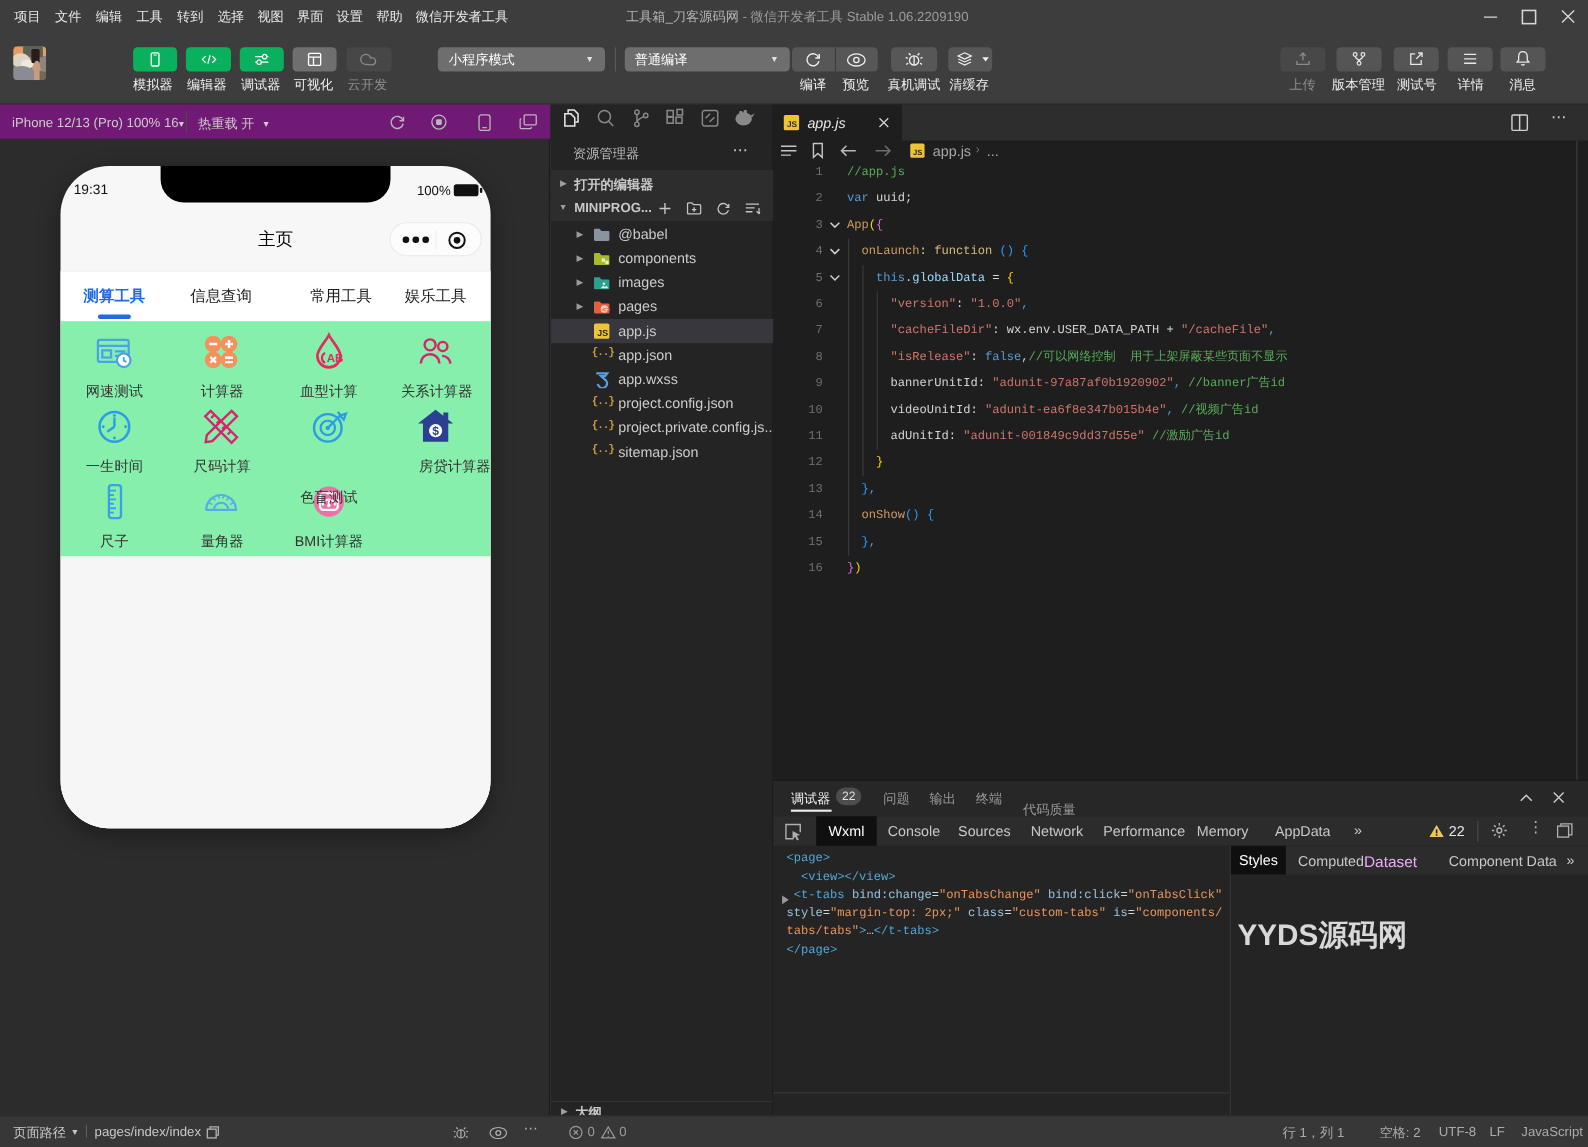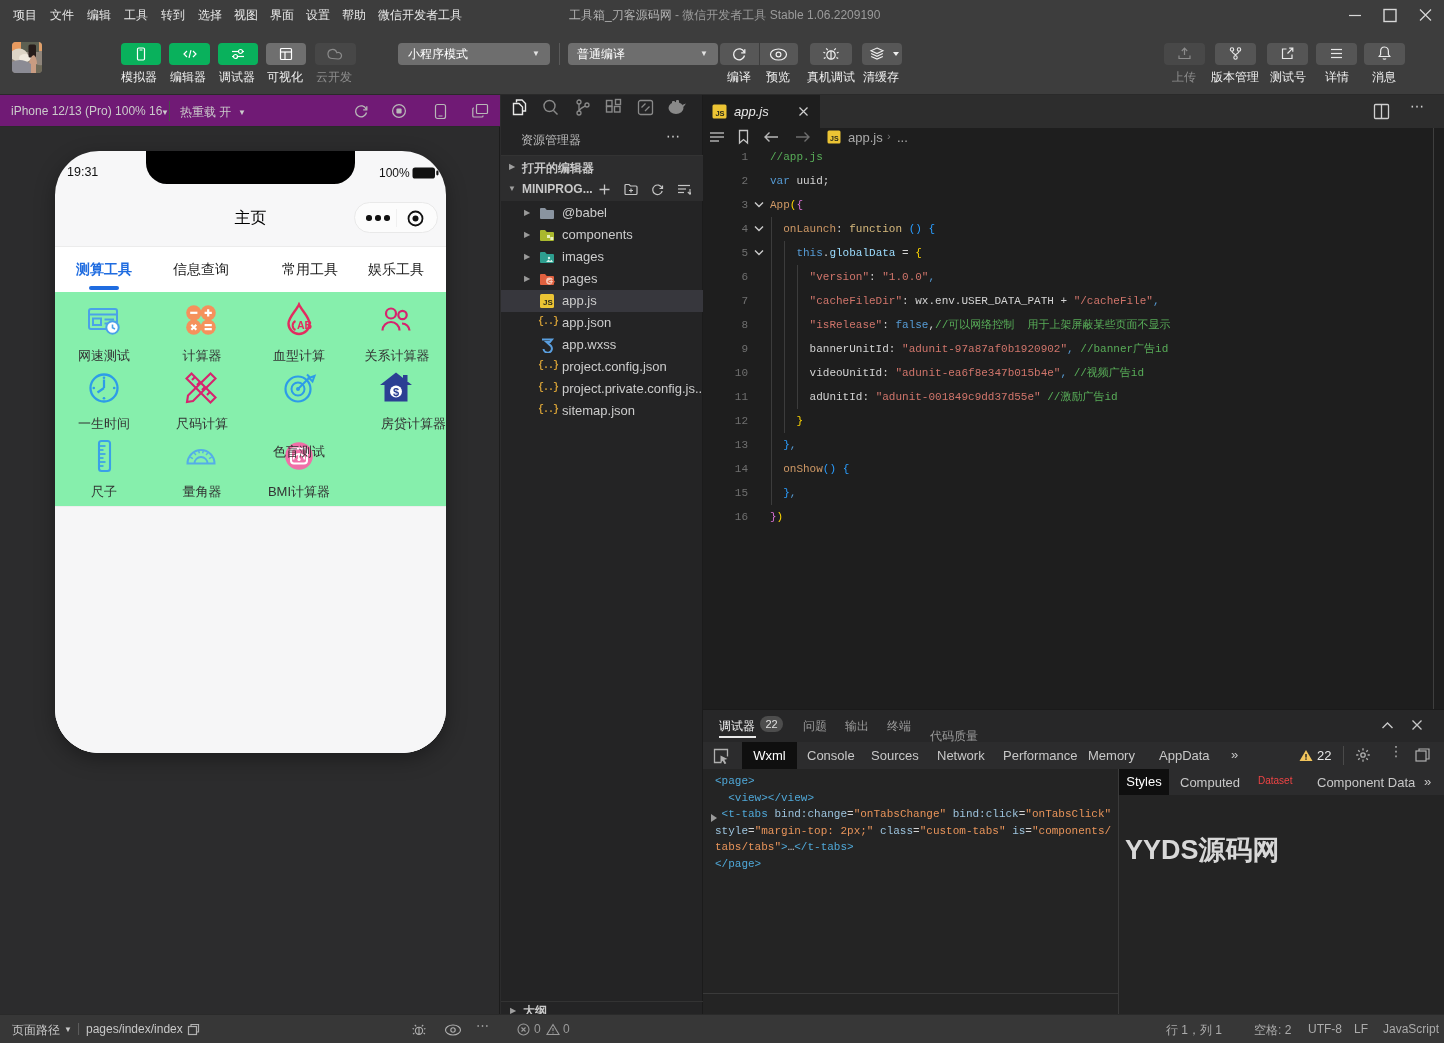--- a/index.html
+++ b/index.html
@@ -674,21 +674,21 @@
 <span class="av">tabs/tabs"</span><span class="tg">&gt;</span>…<span class="tg">&lt;/t-tabs&gt;</span>
 <span class="tg">&lt;/page&gt;</span></pre>
     </div>
   <div class="abs" style="left:0;top:284px;width:415px;height:1px;background:#3a3a3a;"></div>
   <div class="abs" style="left:415px;top:60px;width:1px;height:245px;background:#3a3a3a;"></div>
 
   <div class="abs" style="left:416px;top:60px;width:325px;height:245px;background:#242424;">
     <div class="abs" style="left:0;top:0;width:325px;height:26px;background:#2c2c2d;">
       <div class="abs" style="left:0;top:0;width:50px;height:26px;background:#0f0f0f;text-align:center;font-size:13px;line-height:26px;color:#fff;">Styles</div>
       <span class="abs" style="left:61px;top:6px;font-size:13px;color:#c8c8c8;">Computed</span>
-      <span class="abs" style="left:139px;top:6px;font-size:10px;color:#ef4444;">Dataset</span>
+      <span class="abs" style="left:121px;top:6px;font-size:14px;color:#f0abfc;">Dataset</span>
       <span class="abs" style="left:198px;top:6px;font-size:13px;color:#c8c8c8;">Component Data</span>
       <span class="abs" style="left:305px;top:5px;font-size:13px;color:#c8c8c8;">»</span>
     </div>
     <span class="abs" style="left:6px;top:63px;font-size:27px;font-weight:bold;color:#d8d8d8;">YYDS源码网</span>
   </div>
 </div>
 
 <div class="abs" style="left:0;top:1014px;width:1444px;height:29px;background:#373737;border-top:1px solid #2a2a2a;">
   <span class="abs" style="left:12px;top:7px;font-size:12px;color:#c8c8c8;">页面路径</span>
   <span class="abs" style="left:64px;top:10px;font-size:8px;color:#c8c8c8;">▼</span>

